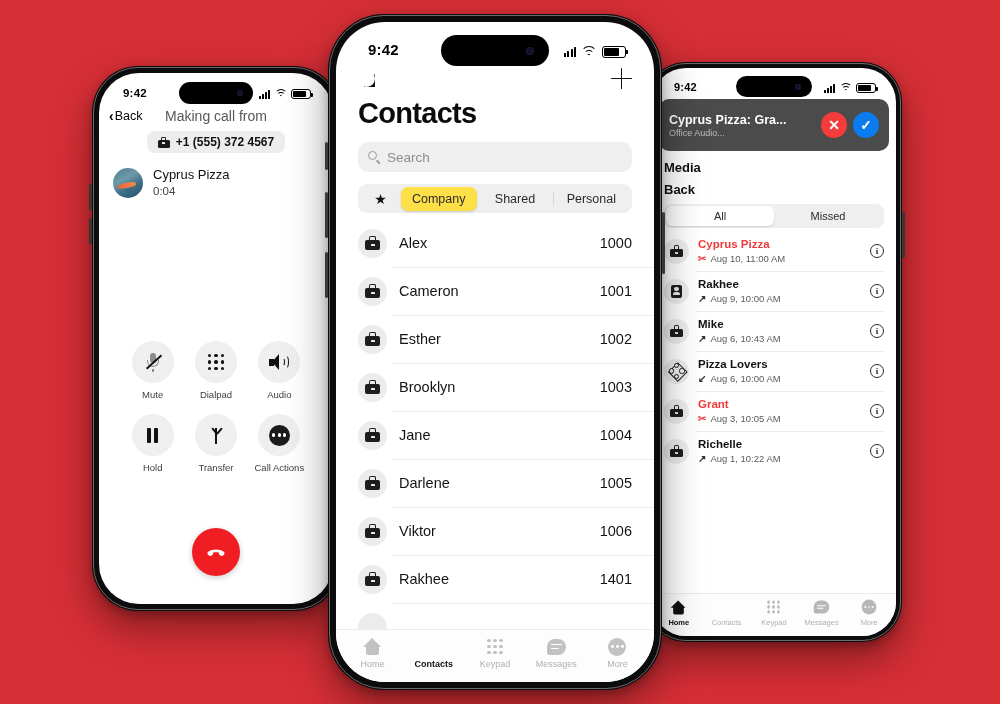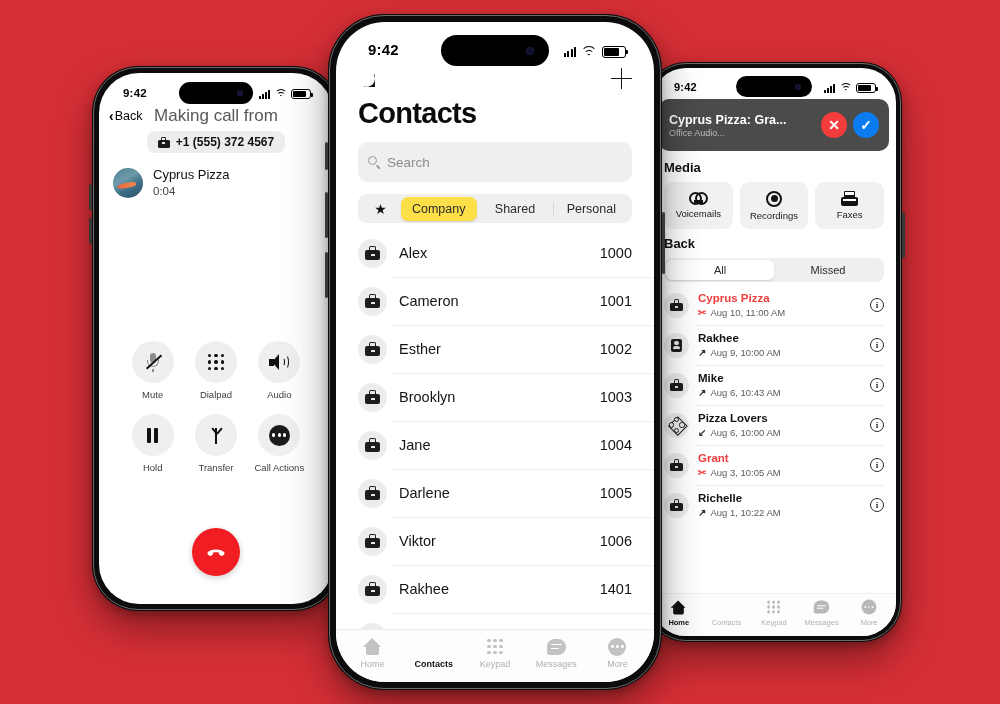--- a/index.html
+++ b/index.html
@@ -100,21 +100,21 @@
   
   #phoneLeft { left:92px; top:66px; width:248px; height:545px; }
   #phoneLeft .statusbar { padding: 9px 22px 0 24px; font-size: 11.5px; height:26px; }
   #phoneLeft .island { width:74px; height:22px; top:9px; }
   #leftNav {
     display:flex; align-items:center; justify-content:space-between;
     padding: 10px 14px 0 10px;
   }
   #leftNav .back { display:flex; align-items:center; gap:1px; font-size:12.5px; color:#000; font-weight:400;}
   #leftNav .chev { font-size:14px; font-weight:700; line-height:1; }
-  #leftNav .title { font-size:17px; color:#575757; position:absolute; left:0; right:0; text-align:center; pointer-events:none;}
+  #leftNav .title { font-size:14px; color:#575757; position:absolute; left:0; right:0; text-align:center; pointer-events:none;}
   #leftNavWrap { position:relative; }
   .frompill {
     margin: 8px auto 0; width:max-content;
     background:#ededed; border-radius:8px;
     padding:4px 11px;
     display:flex; align-items:center; gap:6px;
     font-size:12px; font-weight:700; color:#111;
   }
   .caseicon { width:12px; height:11px; position:relative; flex:none; }
   .caseicon .body { position:absolute; left:0; bottom:0; width:12px; height:8px; background:#1b1b1b; border-radius:1.5px; }
@@ -209,21 +209,21 @@
   .plusicon { position:relative; width:21px; height:21px; }
   .plusicon::before, .plusicon::after {
     content:""; position:absolute; background:#111; border-radius:1px;
   }
   .plusicon::before { left:0; top:9.6px; width:21px; height:1.9px; }
   .plusicon::after { top:0; left:9.6px; height:21px; width:1.9px; }
   #cTitle { font-size:29px; font-weight:700; letter-spacing:-.7px; padding: 8px 22px 0; color:#0b0b0b; }
   .searchbar {
     margin: 12px 22px 0;
     background:#efeff0; border-radius:10px;
-    height:40px; display:flex; align-items:center; gap:7px;
+    height:30px; display:flex; align-items:center; gap:7px;
     padding: 0 10px;
   }
   .searchicon { position:relative; width:12px; height:12px; flex:none; }
   .searchicon .ring { position:absolute; left:0; top:0; width:9px; height:9px; border:1.5px solid #9a9a9d; border-radius:50%; }
   .searchicon .tail { position:absolute; right:0; bottom:.5px; width:4.5px; height:1.5px; background:#9a9a9d; transform:rotate(45deg); border-radius:1px; }
   .searchph { font-size:13.5px; color:#8d8d91; }
   .segwrap {
     margin: 12px 22px 0;
     background:#efeff0; border-radius:9px;
     height:29px;
@@ -561,45 +561,20 @@
         </div>
         <div class="cb-btn cb-decline">
             <span>✕</span>
           </div>
         <div class="cb-btn cb-accept">
             <span>✓</span>
           </div>
       </div>
 
       <div class="sectitle">Media</div>
-      <div class="mediarow">
-        <div class="mediabtn">
-          <span class="ic-vm">
-              <i class="r1"></i>
-              <i class="r2"></i>
-              <i class="bar"></i>
-            </span>
-          <span class="mlbl">Voicemails</span>
-        </div>
-        <div class="mediabtn">
-          <span class="ic-rec">
-              <i></i>
-            </span>
-          <span class="mlbl">Recordings</span>
-        </div>
-        <div class="mediabtn">
-          <span class="ic-fax">
-              <i class="base"></i>
-              <i class="top"></i>
-              <i class="pap"></i>
-              <i class="g"></i>
-            </span>
-          <span class="mlbl">Faxes</span>
-        </div>
-      </div>
 
       <div class="sectitle" style="padding-top:7px;">Back</div>
       <div class="segwrap2">
         <div class="seg2 active">All</div>
         <div class="seg2">Missed</div>
       </div>
 
       <div id="callList">
         <div class="callrow">
           <div class="grayicon">

